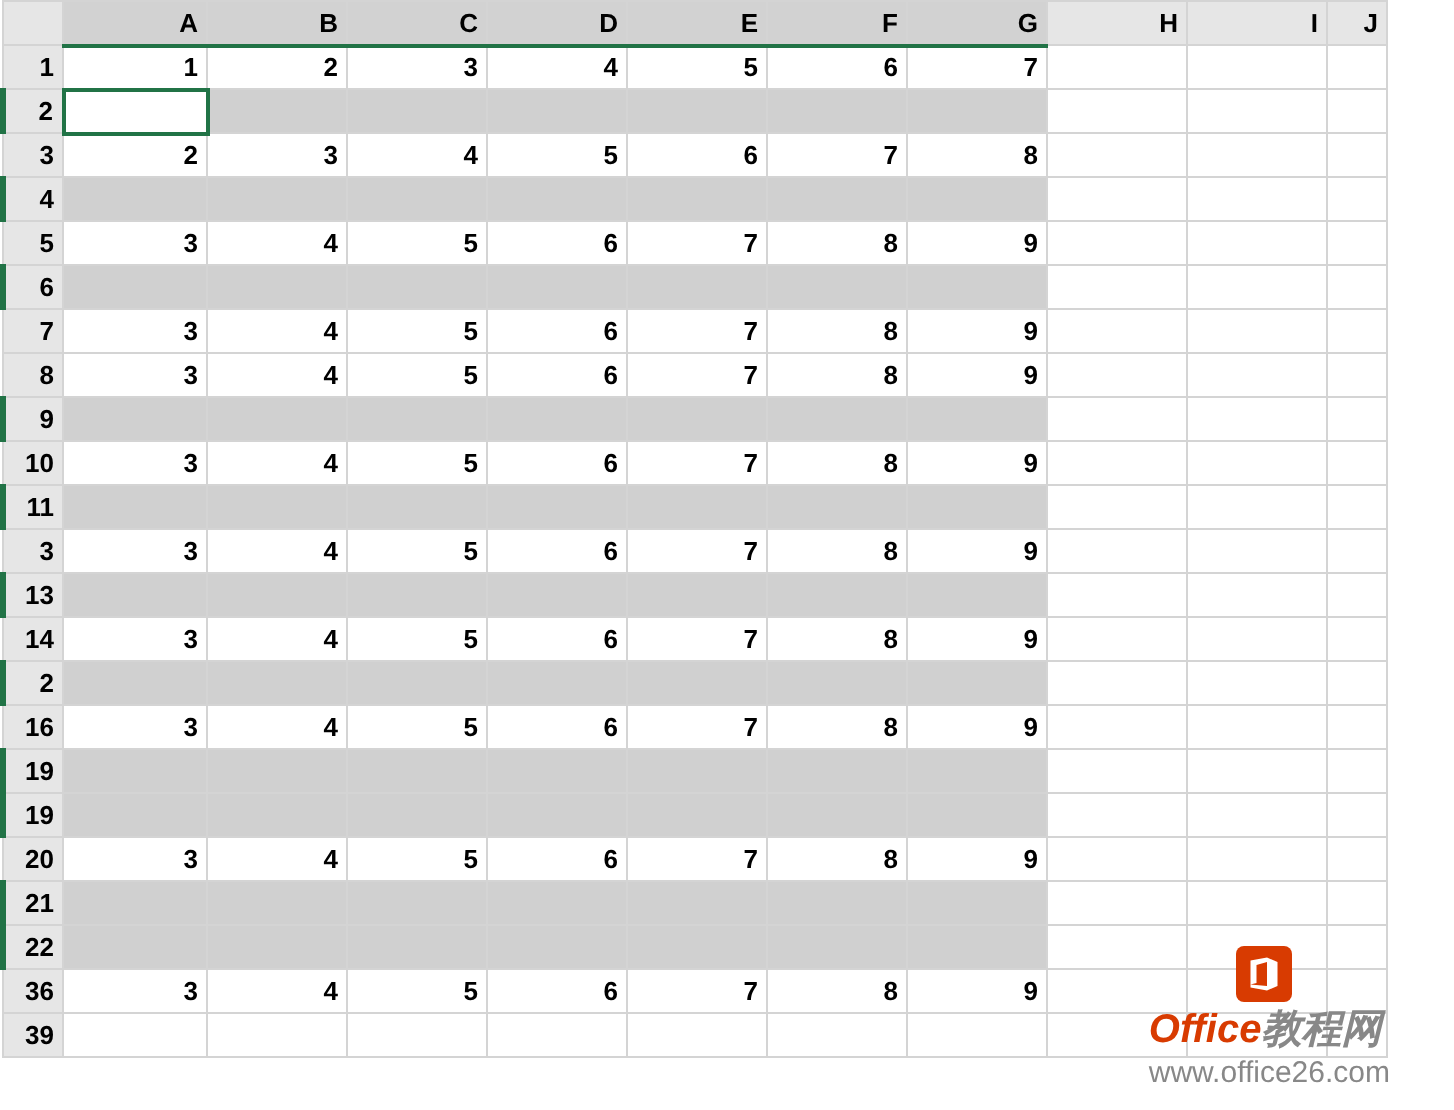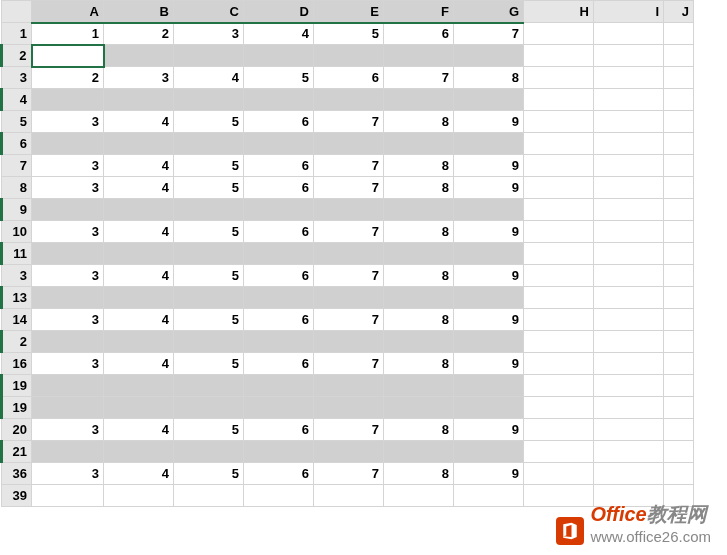--- a/index.html
+++ b/index.html
@@ -72,24 +72,25 @@
     }
     .cell.selected-area {
       background: #d0d0d0;
     }
     .col-j {
       width: 30px;
     }
     .watermark {
       position: absolute;
       bottom: 10px;
-      right: 16px;
+      right: 32px;
       display: flex;
-      align-items: flex-end;
+      align-items: center;
       pointer-events: none;
+      flex-direction: column;
     }
     .wm-icon {
       width: 28px;
       height: 28px;
       background: #d83b01;
       border-radius: 4px;
       margin-right: 6px;
       display: flex;
       align-items: center;
       justify-content: center;
@@ -388,20 +389,33 @@
         <td class="cell selected-area"></td>
         <td class="cell selected-area"></td>
         <td class="cell selected-area"></td>
         <td class="cell selected-area"></td>
         <td class="cell selected-area"></td>
         <td class="cell"></td>
         <td class="cell"></td>
         <td class="cell" style="width: 30px;"></td>
       </tr>
       <tr>
+        <td class="row-header selected-row">22</td>
+        <td class="cell selected-area"></td>
+        <td class="cell selected-area"></td>
+        <td class="cell selected-area"></td>
+        <td class="cell selected-area"></td>
+        <td class="cell selected-area"></td>
+        <td class="cell selected-area"></td>
+        <td class="cell selected-area"></td>
+        <td class="cell"></td>
+        <td class="cell"></td>
+        <td class="cell" style="width: 30px;"></td>
+      </tr>
+      <tr>
         <td class="row-header">36</td>
         <td class="cell">3</td>
         <td class="cell">4</td>
         <td class="cell">5</td>
         <td class="cell">6</td>
         <td class="cell">7</td>
         <td class="cell">8</td>
         <td class="cell">9</td>
         <td class="cell"></td>
         <td class="cell"></td>

